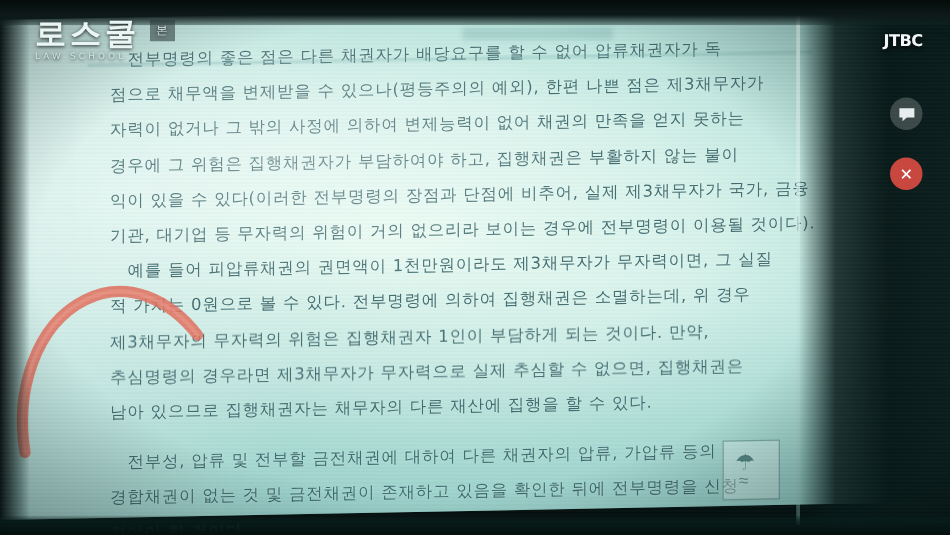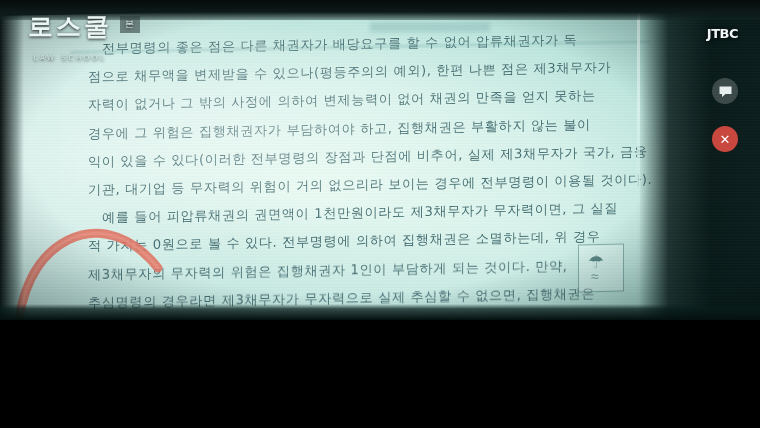--- a/index.html
+++ b/index.html
@@ -10,21 +10,21 @@
   body {
     width: 760px;
     height: 428px;
     overflow: hidden;
     font-family: "Liberation Sans", sans-serif;
   }
 
   #stage {
     position: relative;
     width: 760px;
-    height: 320px;
+    height: 428px;
     background: #05100f;
     overflow: hidden;
   }
 
   
   .screen {
     position: absolute;
     left: 0;
     top: 16px;
     width: 760px;
@@ -148,22 +148,21 @@
     font-size: 25px;
     font-weight: bold;
     letter-spacing: 3px;
     line-height: 26px;
   }
   .logo-sub {
     font-family: "DejaVu Sans", sans-serif;
     font-size: 7px;
     letter-spacing: 2.6px;
     color: #cfe6e2;
-    margin-top: 14px;
-    text-align: center;
+    margin-top: 1px;
   }
   .logo-tag {
     position: absolute;
     left: 92px;
     top: 2px;
     font-size: 9px;
     letter-spacing: 1px;
     color: #dfeceb;
     background: rgba(40,55,54,0.55);
     padding: 2px 5px;

